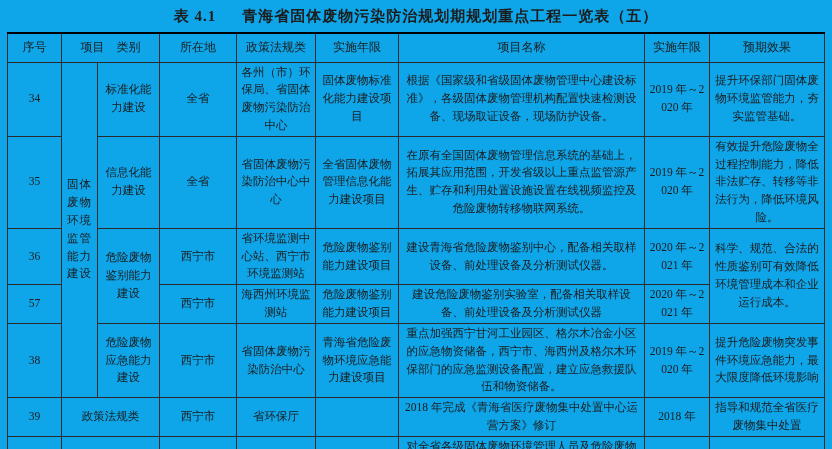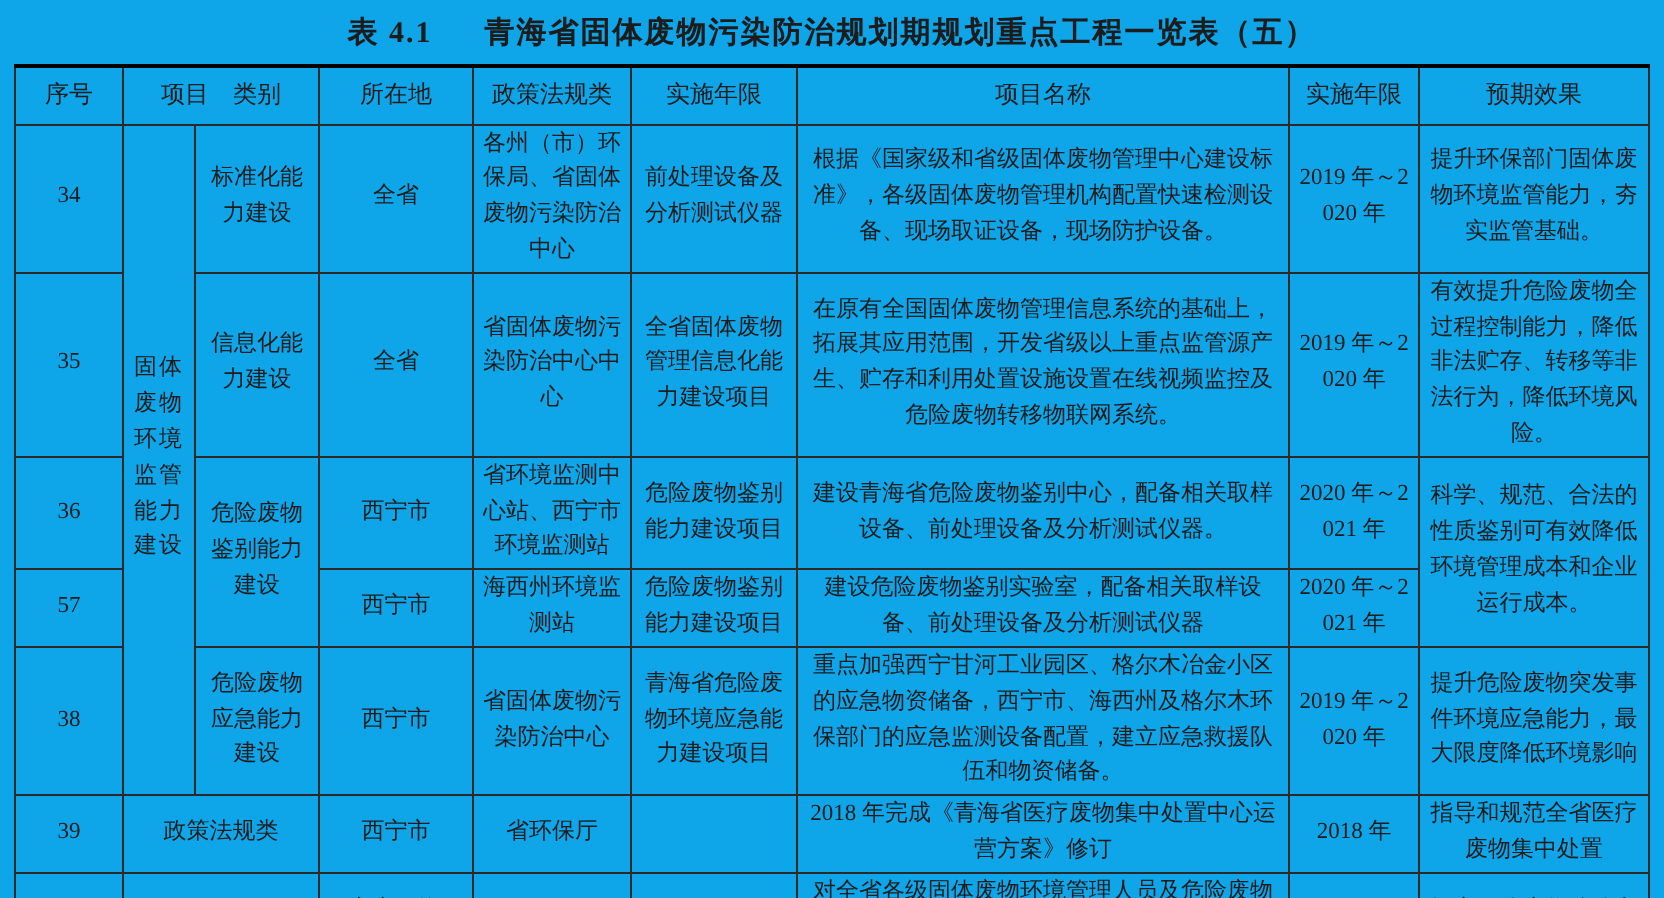--- a/index.html
+++ b/index.html
@@ -88,21 +88,21 @@
       <th class="hdr">实施年限</th>
       <th class="hdr">预期效果</th>
     </tr>
 
     <tr style="height:58px">
       <td>34</td>
       <td class="vgroup" rowspan="5">固体废物环境监管能力建设</td>
       <td>标准化能力建设</td>
       <td>全省</td>
       <td>各州（市）环保局、省固体废物污染防治中心</td>
-      <td class="just">前处理设备及分析测试仪器</td>
+      <td class="just">固体废物标准化能力建设项目</td>
       <td class="just">根据《国家级和省级固体废物管理中心建设标准》，各级固体废物管理机构配置快速检测设备、现场取证设备，现场防护设备。</td>
       <td>2019 年～2020 年</td>
       <td class="just">提升环保部门固体废物环境监管能力，夯实监管基础。</td>
     </tr>
 
     <tr style="height:77px">
       <td>35</td>
       <td>信息化能力建设</td>
       <td>全省</td>
       <td>省固体废物污染防治中心中心</td>

